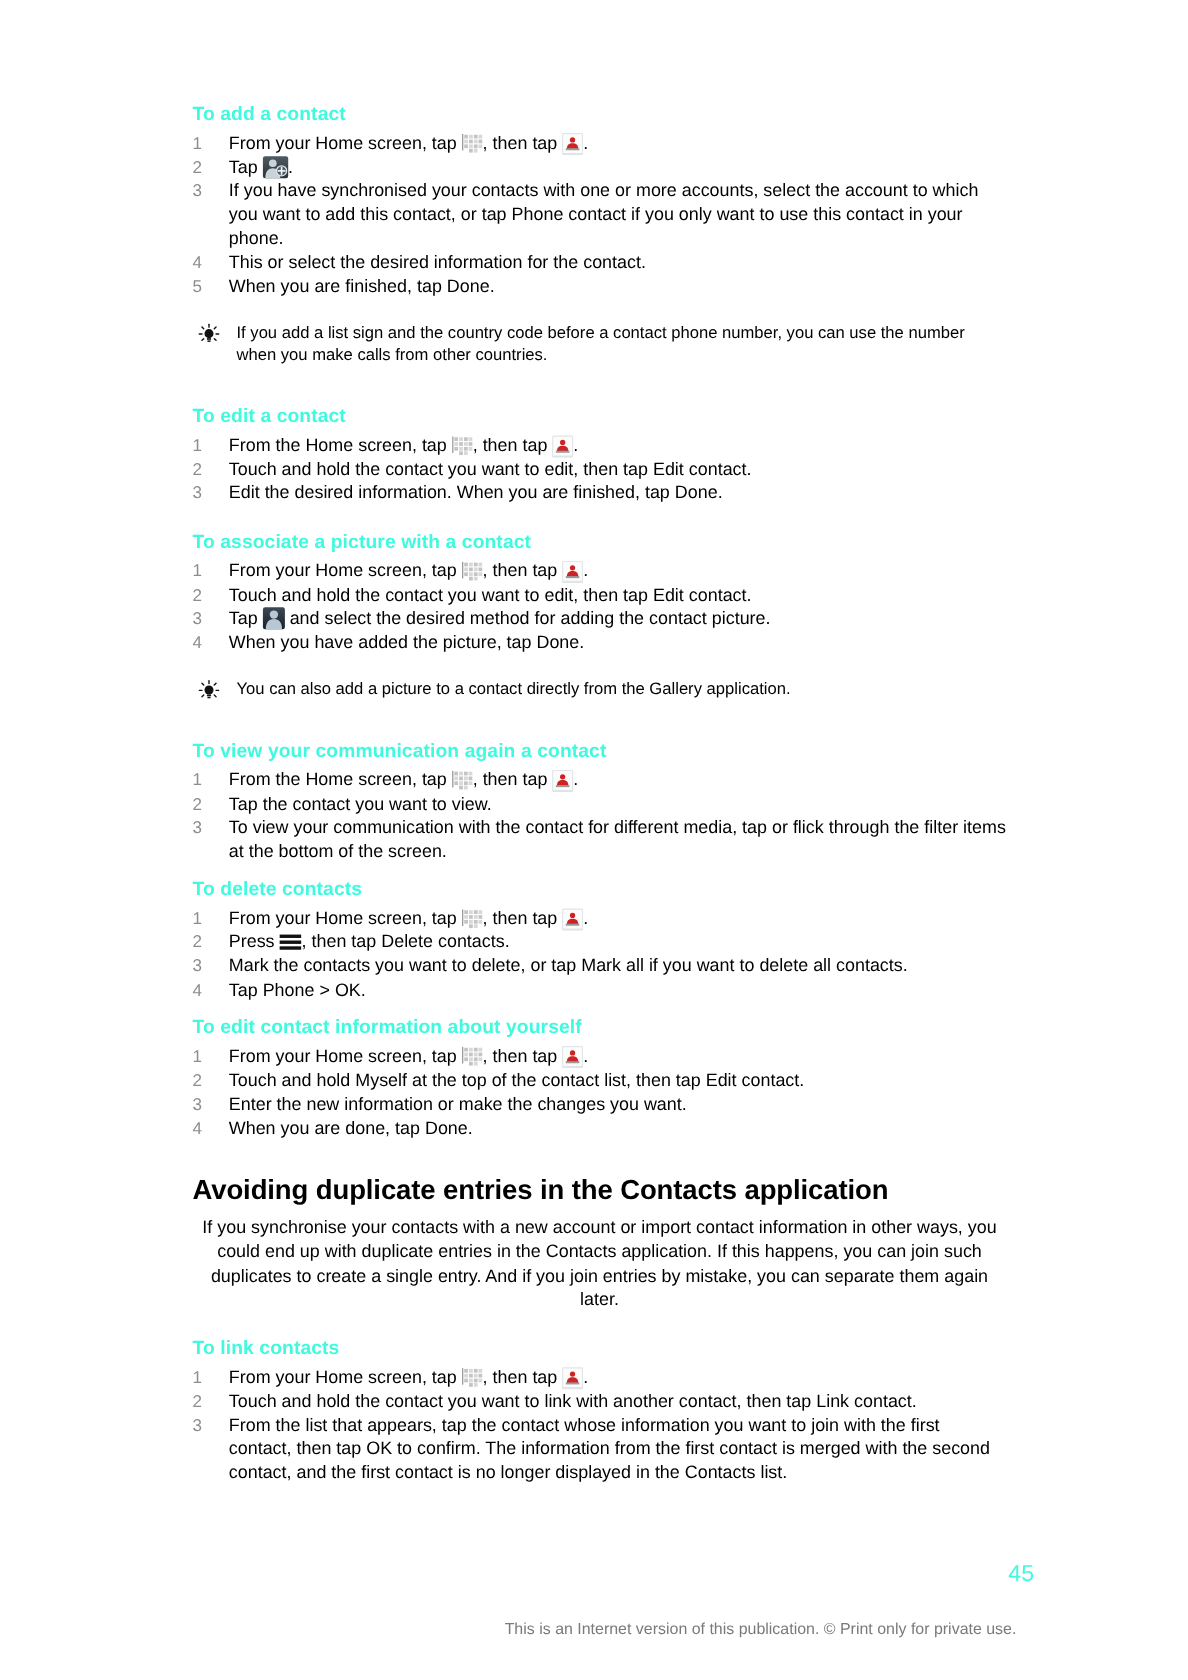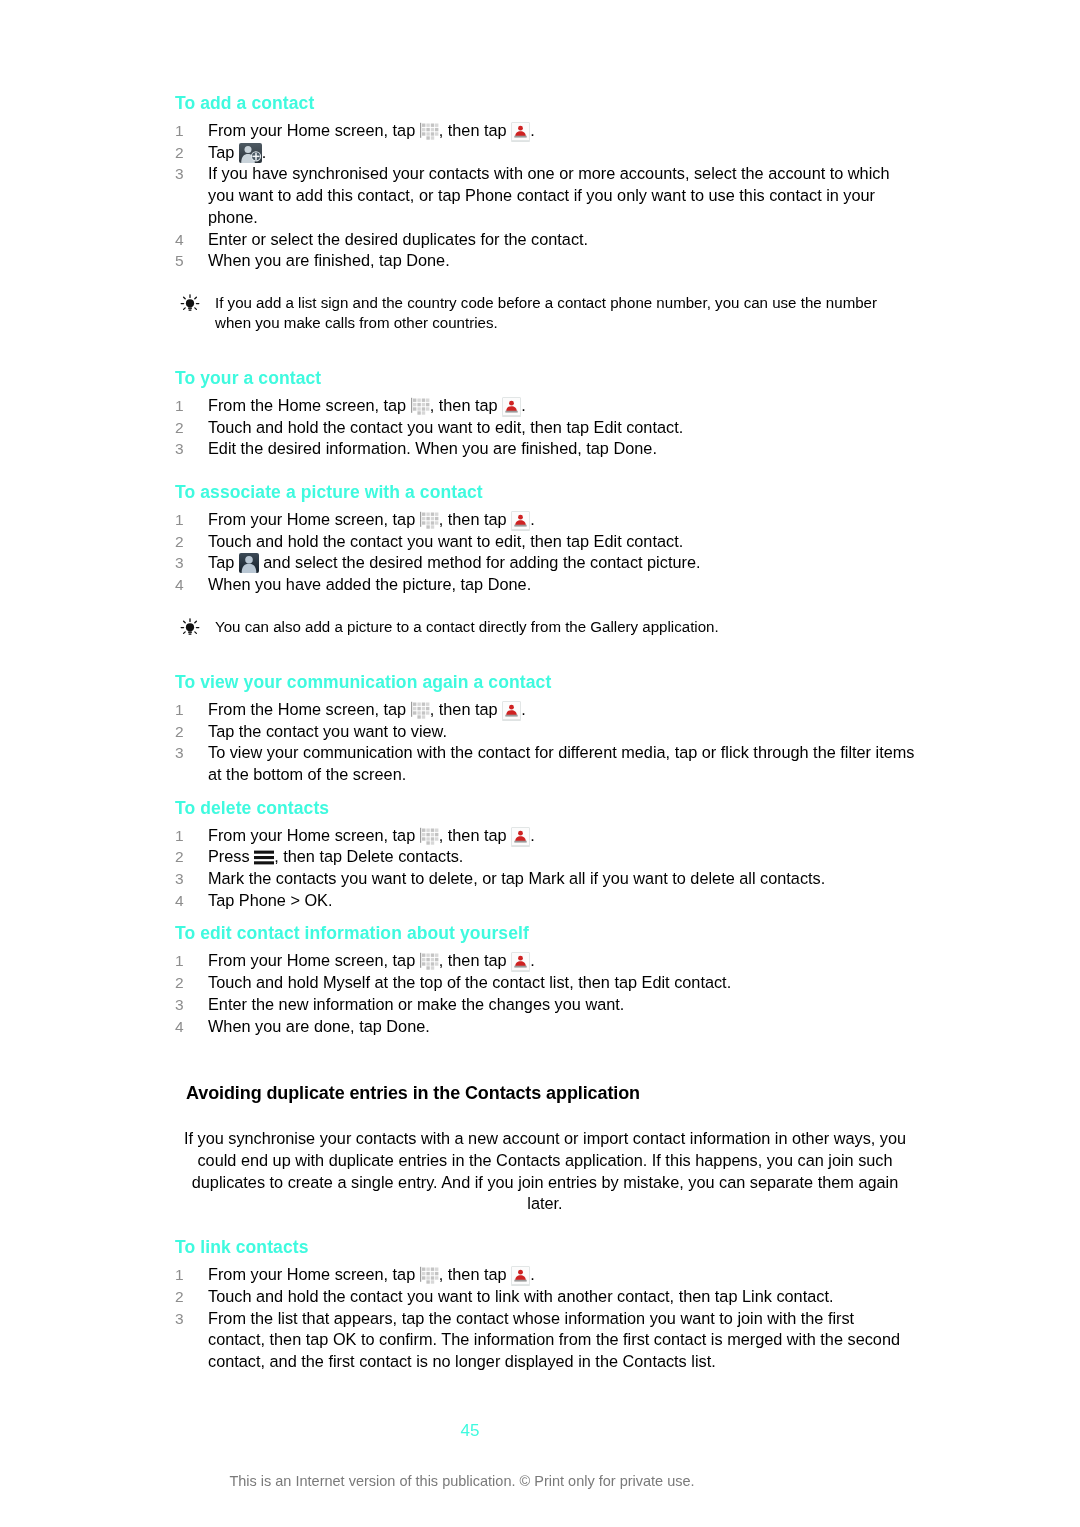--- a/index.html
+++ b/index.html
@@ -36,24 +36,24 @@
   h3.sub-heading {
     font-size: 17.5px;
     font-weight: bold;
     color: #3ffadf;
     margin: 0 0 6px 0;
     padding: 0;
     line-height: 22px;
     letter-spacing: 0.1px;
   }
   h2.section-heading {
-    font-size: 18px;
+    font-size: 25px;
     font-weight: bold;
     color: #000000;
-    margin: 11px;
+    margin: 0;
     padding: 0;
     line-height: 30px;
     letter-spacing: -0.1px;
   }
 
   
   ol.steps {
     list-style: none;
     margin: 0;
     padding: 0;
@@ -155,31 +155,31 @@
     height: 15px;
     vertical-align: -3px;
   }
 
   
   .page-number {
     position: absolute;
     left: 0;
     right: 0;
     top: 1421px;
-    text-align: center;
+    text-align: right;
     color: #3ffadf;
-    font-size: 17px;
+    font-size: 21px;
     line-height: 20px;
   }
   .footer-note {
     position: absolute;
     left: 0;
     right: 16px;
     top: 1472px;
-    text-align: center;
+    text-align: right;
     color: #7a7a7a;
     font-size: 14.5px;
     line-height: 18px;
   }
 </style>
 </head>
 <body>
 
 <div class="page">
 
@@ -220,21 +220,21 @@
                 <rect x="13.4" y="12.6" width="7.2" height="1.5" fill="#f2f6f8"></rect>
                 <rect x="16.25" y="9.8" width="1.5" height="7.1" fill="#f2f6f8"></rect>
               </svg></span>.</span>
         </li>
       <li>
           <span class="num">3</span>
           <span class="txt">If you have synchronised your contacts with one or more accounts, select the account to which you want to add this contact, or tap <b>Phone contact</b> if you only want to use this contact in your phone.</span>
         </li>
       <li>
           <span class="num">4</span>
-          <span class="txt">Enter or select the desired duplicates for the contact.</span>
+          <span class="txt">This or select the desired information for the contact.</span>
         </li>
       <li>
           <span class="num">5</span>
           <span class="txt">When you are finished, tap <b>Done</b>.</span>
         </li>
     </ol>
 
     <div class="gap-md"></div>
 
     <div class="tip">
@@ -252,21 +252,21 @@
           <circle cx="11" cy="9.3" r="4.1" fill="#111"></circle>
           <rect x="9.1" y="13.4" width="3.8" height="1.5" fill="#111"></rect>
           <rect x="9.6" y="15.4" width="2.8" height="1.4" fill="#111"></rect>
         </svg>
       </span>
       <span>If you add a list sign and the country code before a contact phone number, you can use the number when you make calls from other countries.</span>
     </div>
 
     <div class="gap-xl"></div>
 
-    <h3 class="sub-heading">To your a contact</h3>
+    <h3 class="sub-heading">To edit a contact</h3>
     <ol class="steps">
       <li>
           <span class="num">1</span>
           <span class="txt">From the Home screen, tap <span class="ico ico-grid" style="width: 19px; height: 19px;"><svg viewBox="0 0 19 19" width="19" height="19">
                 <rect x="2" y="1.5" width="3.4" height="3.4" fill="#c4c4c4"></rect>
                 <rect x="6.4" y="1.5" width="3.4" height="3.4" fill="#d8d8d8"></rect>
                 <rect x="10.8" y="1.5" width="3.4" height="3.4" fill="#c4c4c4"></rect>
                 <rect x="15" y="1.5" width="3.4" height="3.4" fill="#d8d8d8"></rect>
                 <rect x="2" y="5.9" width="3.4" height="3.4" fill="#d8d8d8"></rect>
                 <rect x="6.4" y="5.9" width="3.4" height="3.4" fill="#c4c4c4"></rect>

